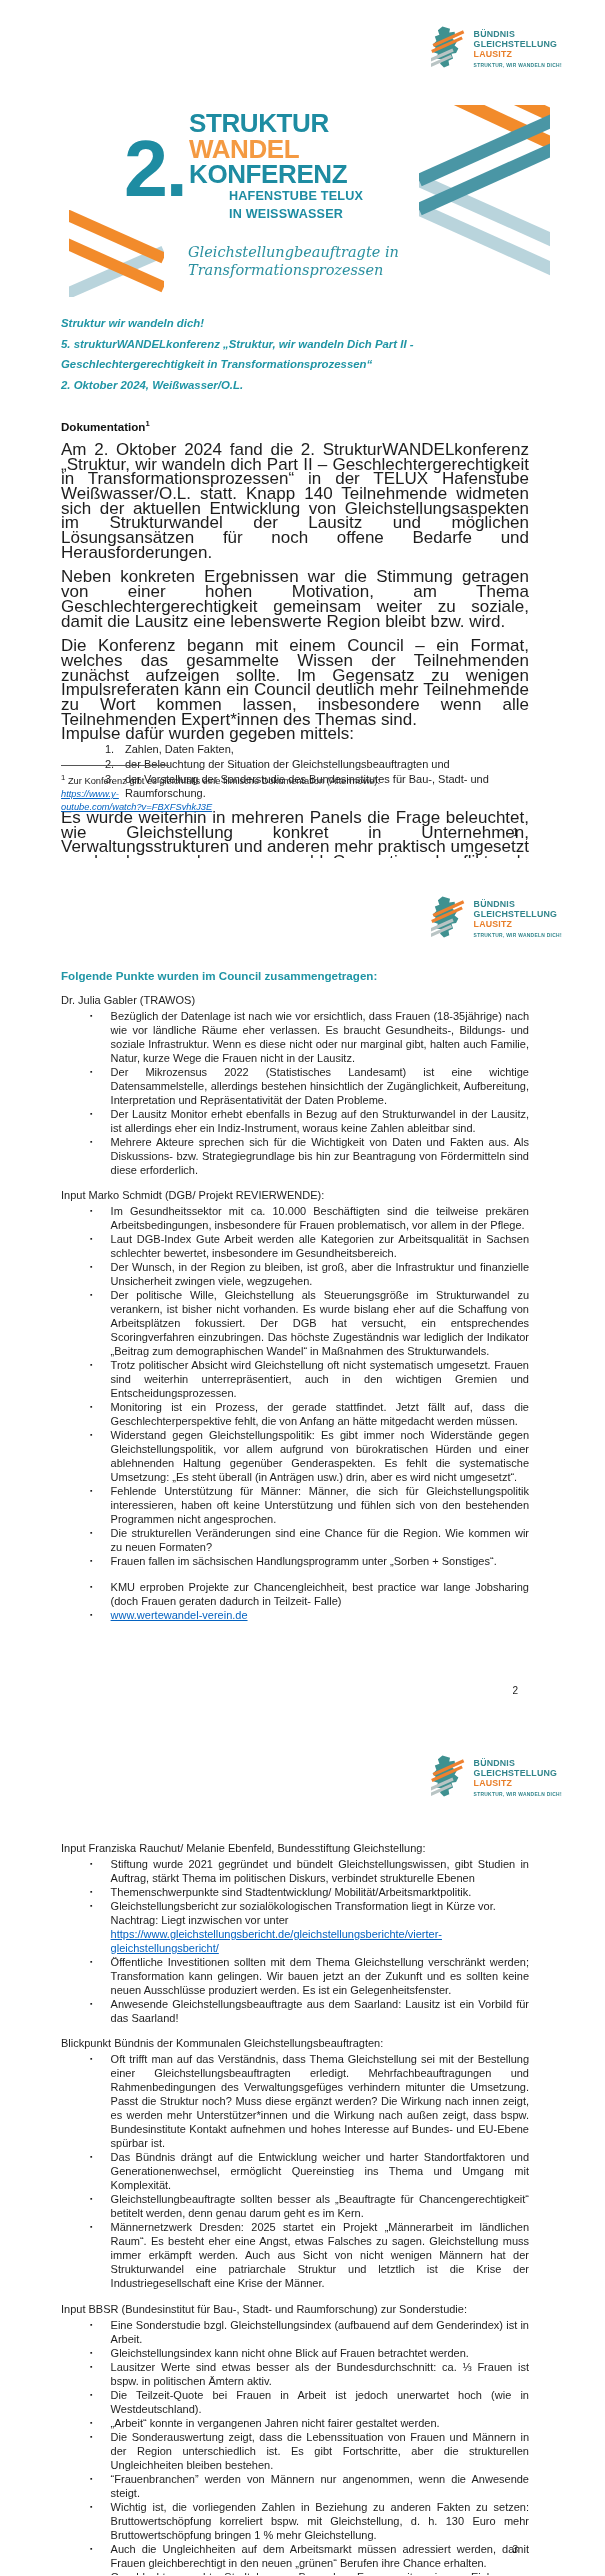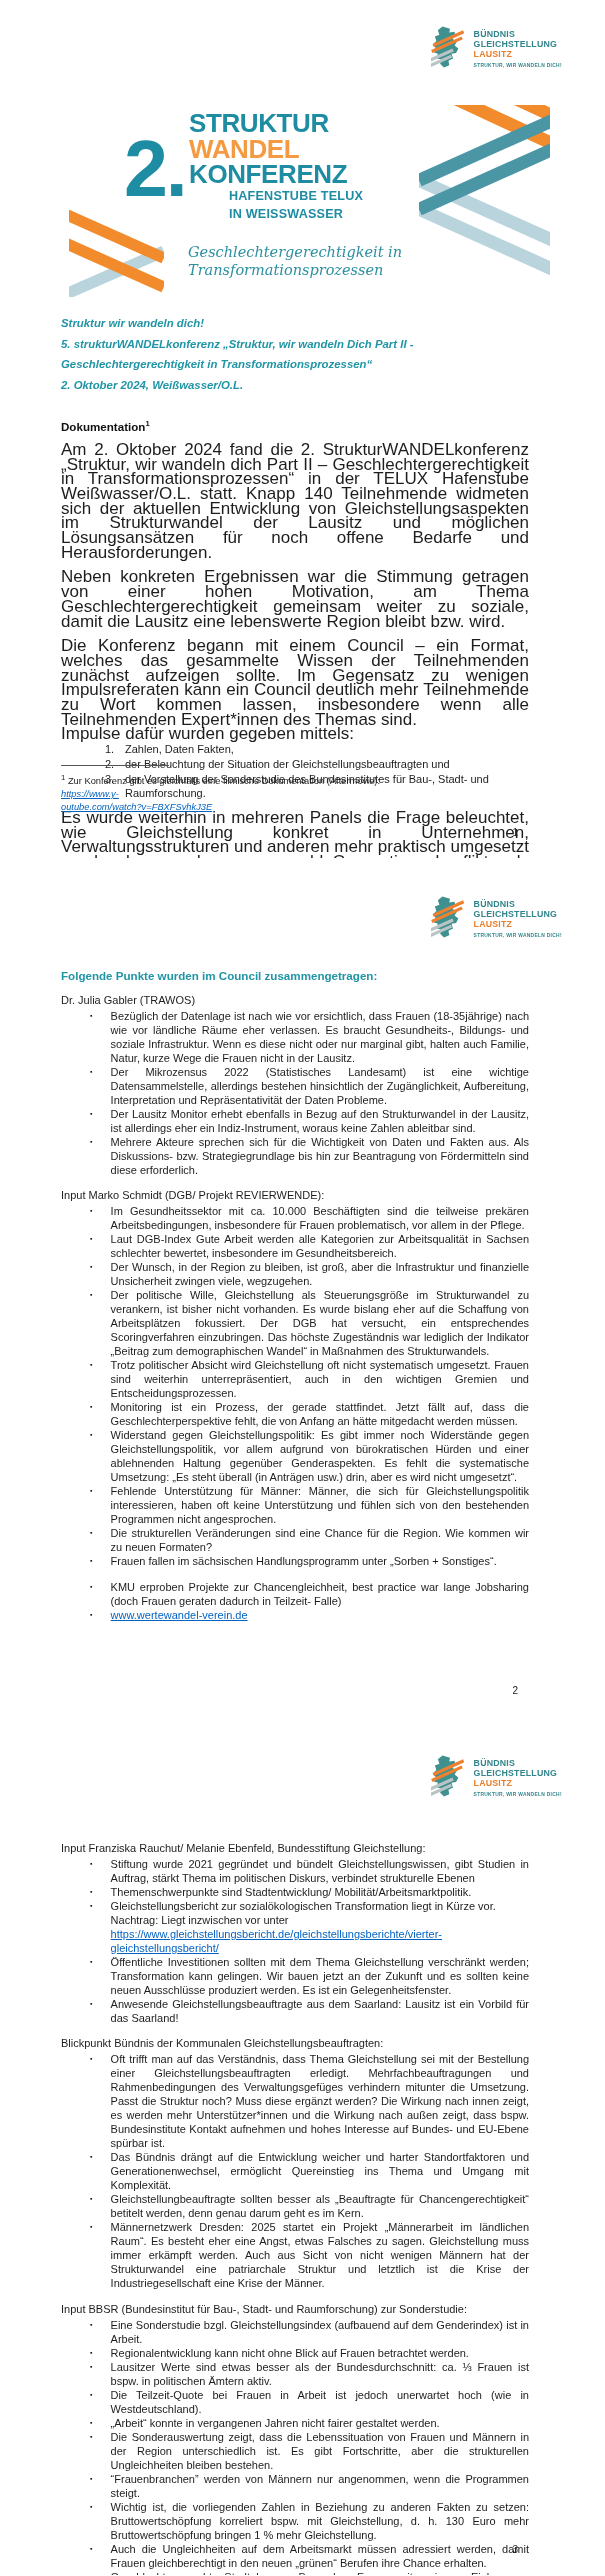--- a/index.html
+++ b/index.html
@@ -86,21 +86,21 @@
     <div class="title-block">
       <div class="t-teal">STRUKTUR</div>
       <div class="t-orange">WANDEL</div>
       <div class="t-teal">KONFERENZ</div>
     </div>
     <div class="venue">
       <div>HAFENSTUBE TELUX</div>
       <div>IN WEISSWASSER</div>
     </div>
     <div class="subtitle">
-      <div>Geschlechtergerechtigkeit in</div>
+      <div>Gleichstellungbeauftragte in</div>
       <div>Transformationsprozessen</div>
     </div>
     <svg class="stripes-left" width="95" height="87" viewBox="0 0 124 114">
       <line x1="-4" y1="110" x2="124" y2="54" stroke="#b9d4dc" stroke-width="15"></line>
       <line x1="-4" y1="6" x2="124" y2="63" stroke="#f28b2b" stroke-width="15"></line>
       <line x1="-4" y1="44" x2="124" y2="101" stroke="#f28b2b" stroke-width="15"></line>
     </svg>
     <svg class="stripes-right" width="131" height="172" viewBox="0 0 172 226">
       <line x1="40" y1="-12" x2="186" y2="56" stroke="#f28b2b" stroke-width="17"></line>
       <line x1="106" y1="-18" x2="240" y2="44" stroke="#f28b2b" stroke-width="17"></line>
@@ -317,41 +317,41 @@
           </div>
         </div>
         <div class="section">
           <div class="section-title">Input BBSR (Bundesinstitut für Bau-, Stadt- und Raumforschung) zur Sonderstudie:</div>
           <div class="bullet">
             <span class="mk">▪</span>
             <div class="bullet-body">Eine Sonderstudie bzgl. Gleichstellungsindex (aufbauend auf dem Genderindex) ist in Arbeit.</div>
           </div>
           <div class="bullet">
             <span class="mk">▪</span>
-            <div class="bullet-body">Regionalentwicklung kann nicht ohne Blick auf Frauen betrachtet werden.</div>
+            <div class="bullet-body">Gleichstellungsindex kann nicht ohne Blick auf Frauen betrachtet werden.</div>
           </div>
           <div class="bullet">
             <span class="mk">▪</span>
             <div class="bullet-body">Lausitzer Werte sind etwas besser als der Bundesdurchschnitt: ca. ⅓ Frauen ist bspw. in politischen Ämtern aktiv.</div>
           </div>
           <div class="bullet">
             <span class="mk">▪</span>
             <div class="bullet-body">Die Teilzeit-Quote bei Frauen in Arbeit ist jedoch unerwartet hoch (wie in Westdeutschland).</div>
           </div>
           <div class="bullet">
             <span class="mk">▪</span>
             <div class="bullet-body">„Arbeit“ konnte in vergangenen Jahren nicht fairer gestaltet werden.</div>
           </div>
           <div class="bullet">
             <span class="mk">▪</span>
             <div class="bullet-body">Die Sonderauswertung zeigt, dass die Lebenssituation von Frauen und Männern in der Region unterschiedlich ist. Es gibt Fortschritte, aber die strukturellen Ungleichheiten bleiben bestehen.</div>
           </div>
           <div class="bullet">
             <span class="mk">▪</span>
-            <div class="bullet-body">“Frauenbranchen” werden von Männern nur angenommen, wenn die Programmen steigt.</div>
+            <div class="bullet-body">“Frauenbranchen” werden von Männern nur angenommen, wenn die Anwesende steigt.</div>
           </div>
           <div class="bullet">
             <span class="mk">▪</span>
             <div class="bullet-body">Wichtig ist, die vorliegenden Zahlen in Beziehung zu anderen Fakten zu setzen: Bruttowertschöpfung korreliert bspw. mit Gleichstellung, d. h. 130 Euro mehr Bruttowertschöpfung bringen 1 % mehr Gleichstellung.</div>
           </div>
           <div class="bullet">
             <span class="mk">▪</span>
             <div class="bullet-body">Auch die Ungleichheiten auf dem Arbeitsmarkt müssen adressiert werden, damit Frauen gleichberechtigt in den neuen „grünen“ Berufen ihre Chance erhalten.</div>
           </div>
           <div class="bullet">

